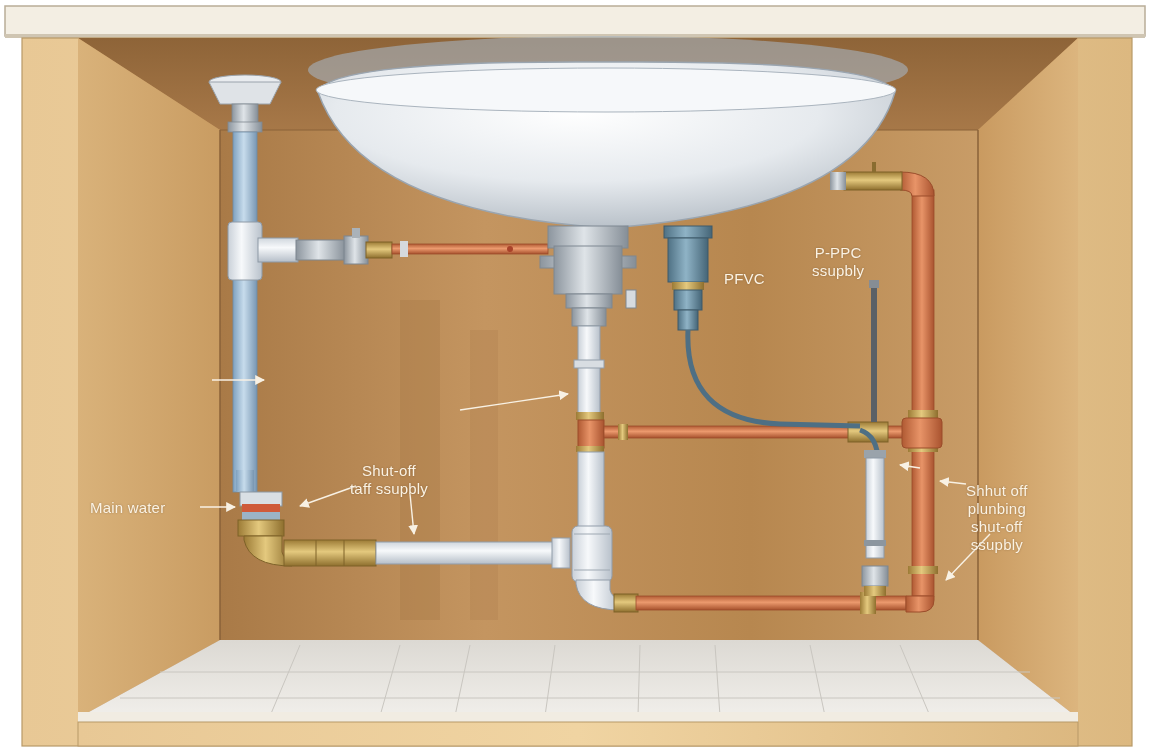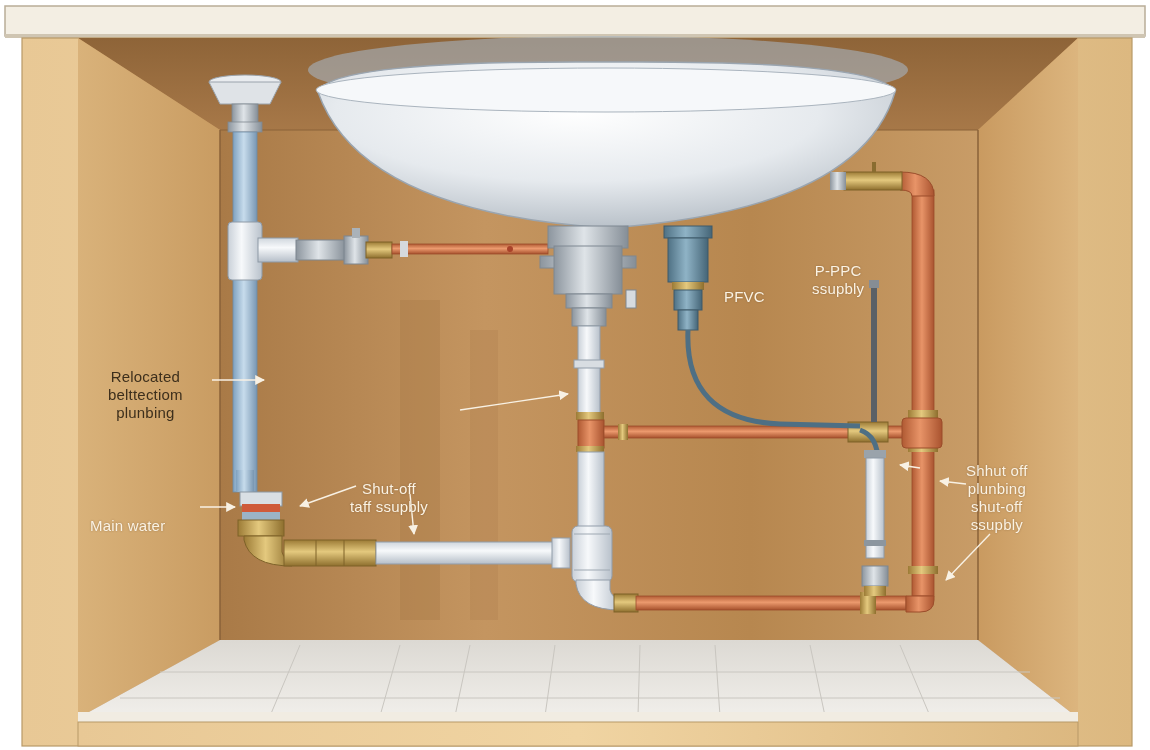--- a/index.html
+++ b/index.html
@@ -6,21 +6,20 @@
     body { width: 1150px; height: 750px; overflow: hidden; position: relative; font-family: "Liberation Sans", sans-serif; }
     #stage { position: absolute; left: 0; top: 0; width: 1150px; height: 750px; }
     .label {
       position: absolute;
       font-family: "Liberation Sans", sans-serif;
       font-size: 15px;
       line-height: 18px;
       text-align: center;
       white-space: nowrap;
       letter-spacing: 0.2px;
-      margin-top: 18px;
     }
     .label .ln { display: block; }
     .label.dark { color: #3d2f1c; }
     .label.light { color: #fbf3e4; text-shadow: 0 0 2px rgba(90,60,30,0.45); }
   </style>
 </head>
 <body>
 
 <div id="stage">
   <svg width="1150" height="750" viewBox="0 0 1150 750" xmlns="http://www.w3.org/2000/svg">
@@ -269,44 +268,39 @@
       <line x1="200" y1="507" x2="235" y2="507" marker-end="url(#arrowW)"></line>
       <line x1="356" y1="486" x2="300" y2="506" marker-end="url(#arrowW)"></line>
       <line x1="410" y1="494" x2="414" y2="534" marker-end="url(#arrowW)"></line>
       <line x1="920" y1="468" x2="900" y2="465" marker-end="url(#arrowW)"></line>
       <line x1="966" y1="484" x2="940" y2="481" marker-end="url(#arrowW)"></line>
       <line x1="990" y1="534" x2="946" y2="580" marker-end="url(#arrowW)"></line>
     </g>
   </svg>
 
   
-  <div class="label dark" style="left:108px; top:350px;">
-    <span class="ln">Relocated</span>
-    <span class="ln">belttectiom</span>
-    <span class="ln">plunbing</span>
-  </div>
 
 
   <div class="label light" style="left:90px; top:499px;text-align:right;">
     <span class="ln">Main water</span>
   </div>
 
   <div class="label light" style="left:350px; top:462px;">
     <span class="ln">Shut-off</span>
     <span class="ln">taff ssupbly</span>
   </div>
 
   <div class="label light" style="left:724px; top:270px;">
     <span class="ln">PFVC</span>
   </div>
 
   <div class="label light" style="left:812px; top:244px;">
     <span class="ln">P-PPC</span>
     <span class="ln">ssupbly</span>
   </div>
 
-  <div class="label light" style="left:966px; top:444px;">
+  <div class="label light" style="left:966px; top:482px;">
     <span class="ln">Shhut off</span>
     <span class="ln">plunbing</span>
     <span class="ln">shut-off</span>
     <span class="ln">ssupbly</span>
   </div>
 </div>
 
 </body></html>

